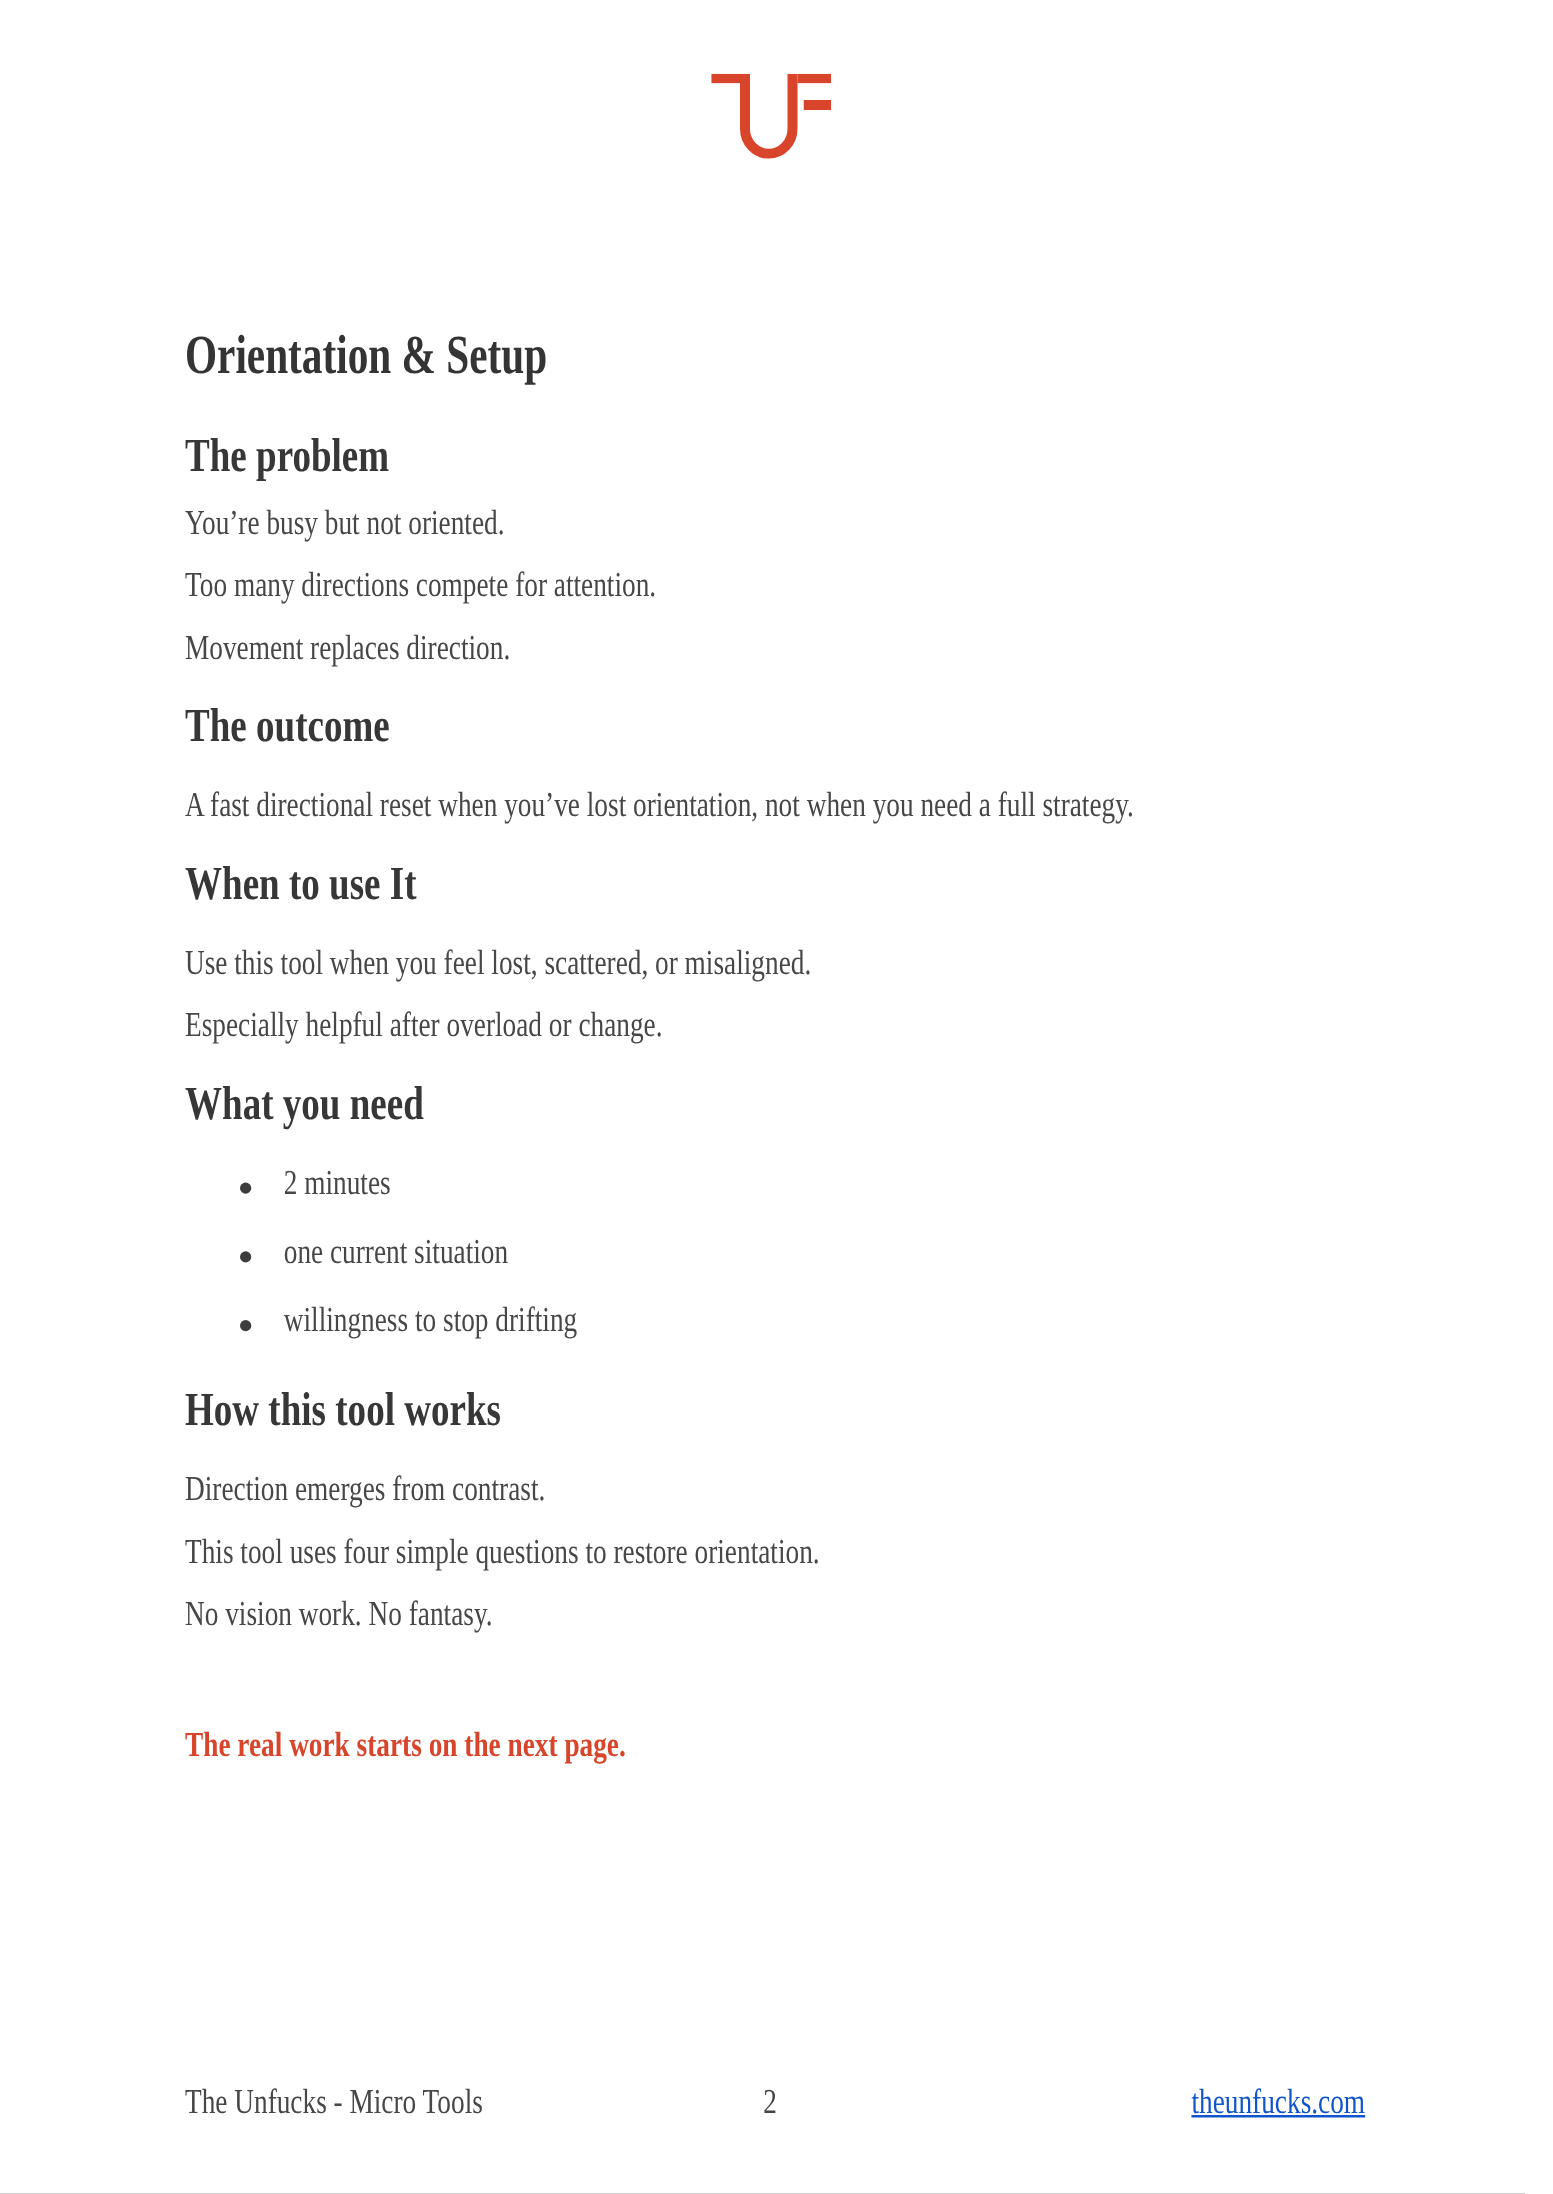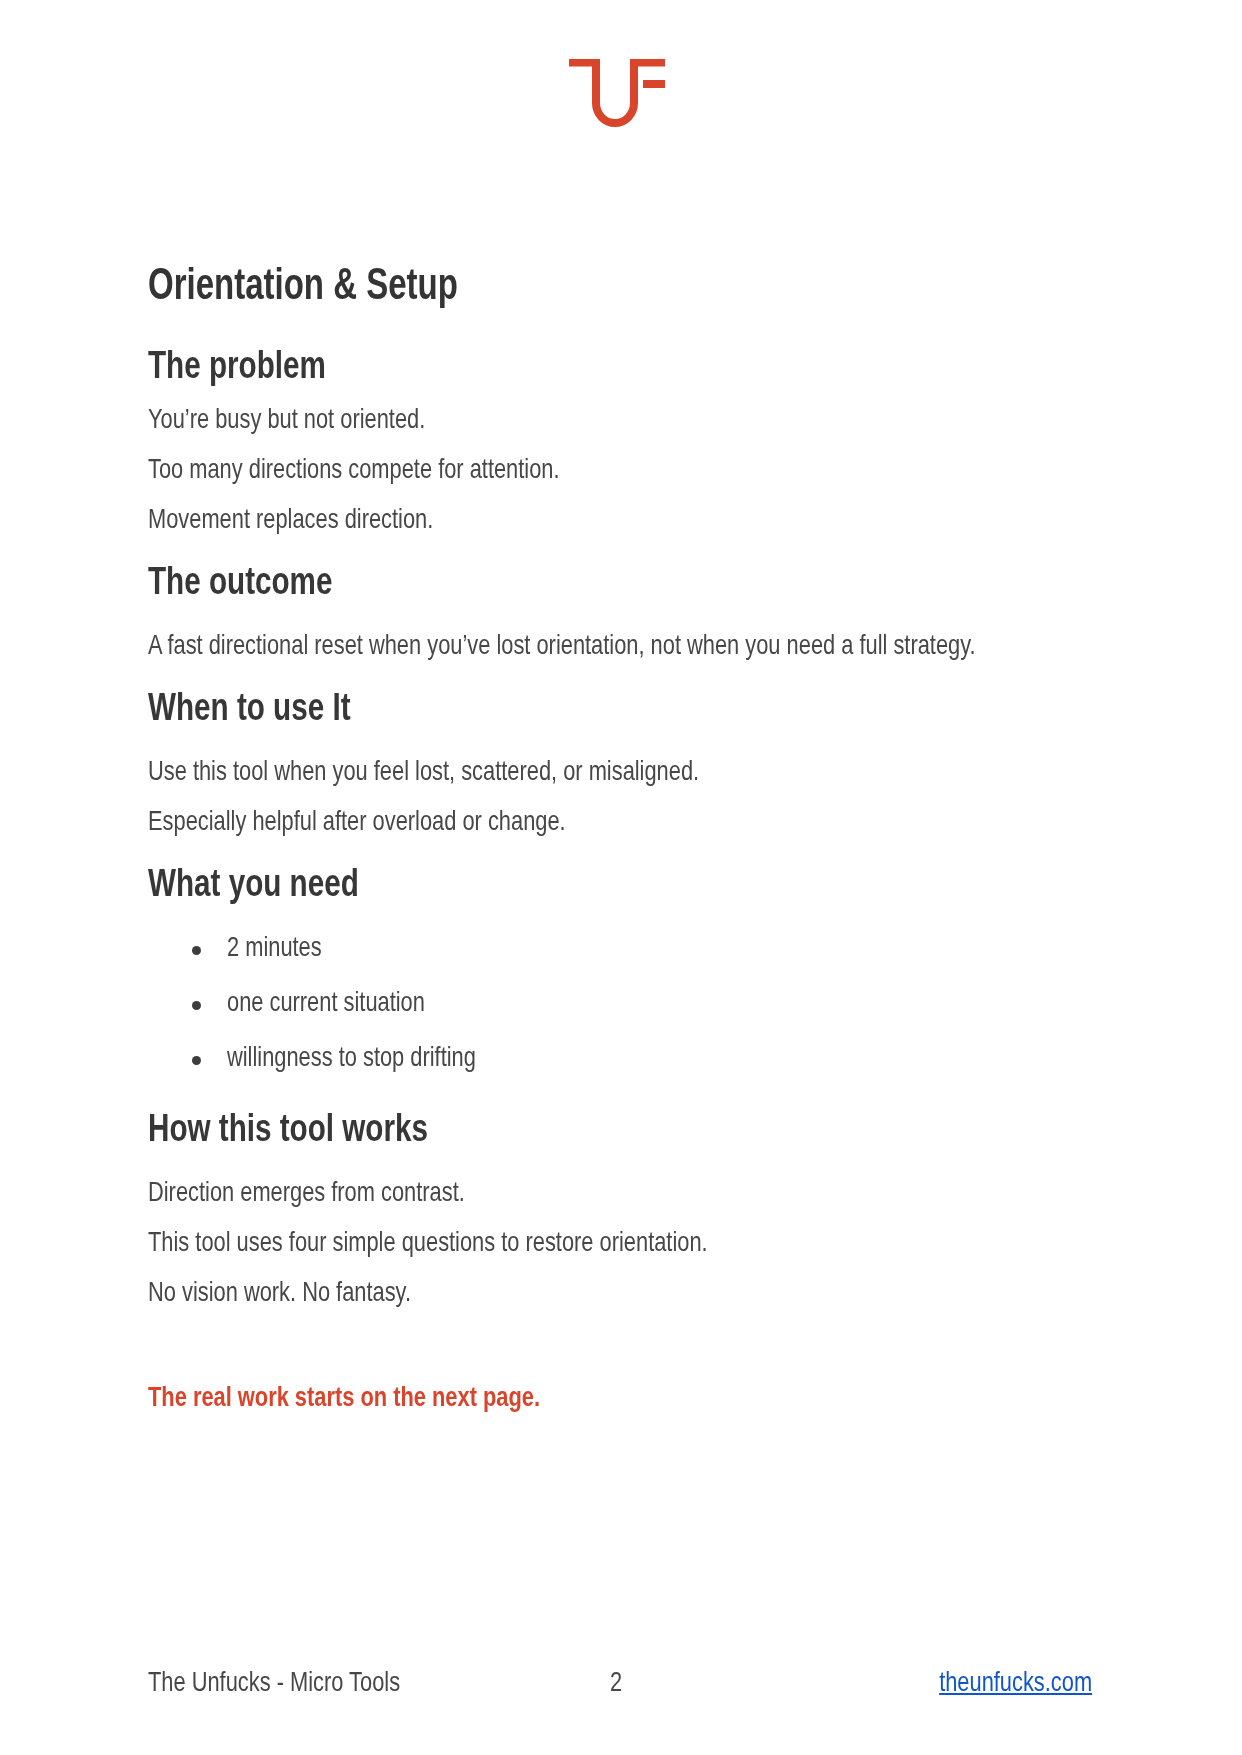--- a/index.html
+++ b/index.html
@@ -3,21 +3,21 @@
 <meta charset="utf-8">
 <title>Orientation &amp; Setup</title>
 <style>
   html,body{margin:0;padding:0;background:#888;}
   .page{
     position:relative;
     width:1242px;height:1755px;
     background:#ffffff;
     margin:0 auto;
     overflow:hidden;
-    font-family:Liberation Sans, sans-serif;
+    font-family:Liberation Serif, serif;
   }
   .abs{position:absolute;line-height:1;white-space:nowrap;}
   .sx{transform:scaleX(0.78);transform-origin:0 0;}
   .sxr{transform:scaleX(0.78);transform-origin:100% 0;}
   .sxc{transform:translateX(-50%) scaleX(0.78);transform-origin:50% 0;}
   .title{font-size:44px;font-weight:700;color:#343434;transform:scaleX(0.75);transform-origin:0 0;}
   .h2{font-size:38px;font-weight:700;color:#373737;}
   .body-p{font-size:28px;font-weight:400;color:#474747;}
   .callout{font-size:28px;font-weight:700;}
   .footer-t{font-size:28px;font-weight:400;color:#474747;}

